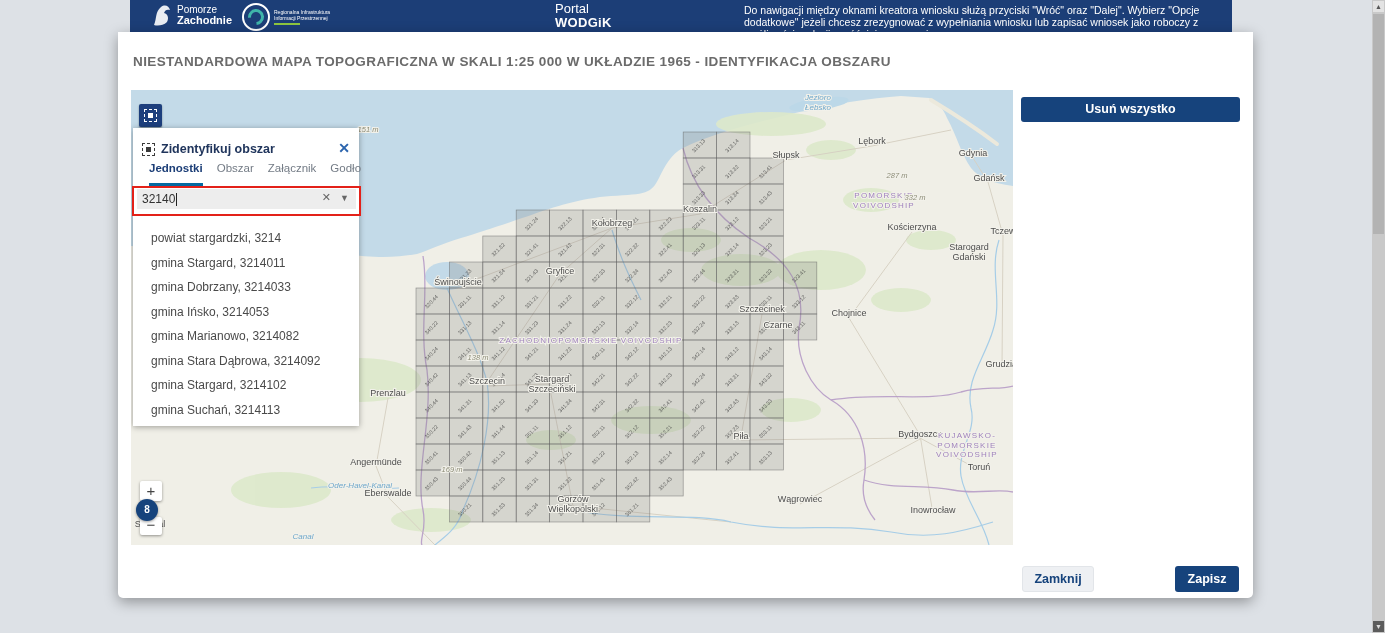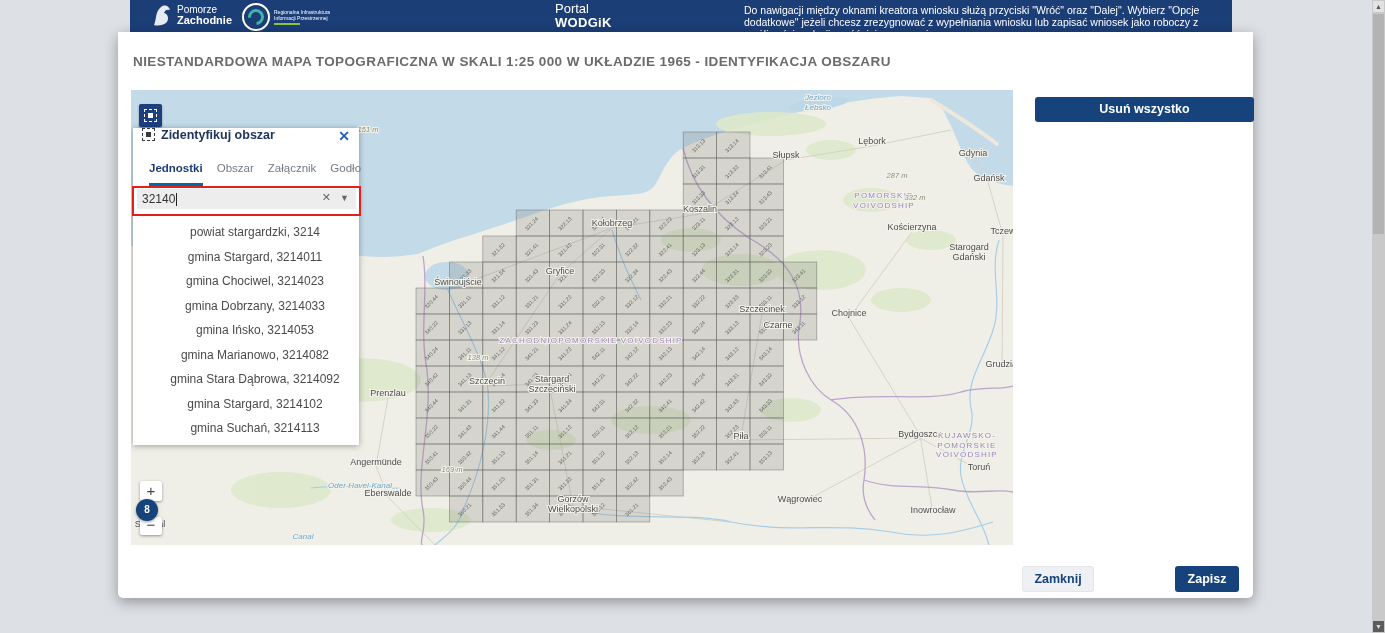--- a/index.html
+++ b/index.html
@@ -29,55 +29,55 @@
   .sb-down{bottom:1px;background:#5c5c5c;color:#ddd;}
   .sb-thumb{position:absolute;left:1px;top:14px;width:11px;height:220px;background:#b3b3b3;}
 
   
   .modal{position:absolute;left:118px;top:32px;width:1135px;height:566px;background:#fff;border-radius:0 0 5px 5px;box-shadow:0 4px 14px rgba(0,0,0,.35);}
   .modal-title{position:absolute;left:15px;top:22px;font-size:13.5px;font-weight:bold;letter-spacing:.4px;color:#6b6b6b;}
 
   .btn{display:inline-block;border-radius:3px;font-size:12.5px;font-weight:bold;text-align:center;cursor:pointer;box-sizing:border-box;}
   .btn-navy{background:#16437c;color:#fff;}
   .btn-light{background:#eef0f3;color:#16437c;border:1px solid #e2e5e9;}
-  .remove-all{position:absolute;left:903px;top:65px;width:219px;height:25px;line-height:25px;margin-left:14px;}
+  .remove-all{position:absolute;left:903px;top:65px;width:219px;height:25px;line-height:25px;}
   .footer-close{position:absolute;left:904px;top:534px;width:72px;height:26px;line-height:24px;}
   .footer-save{position:absolute;left:1057px;top:534px;width:64px;height:26px;line-height:26px;}
 
   
   .map{position:absolute;left:13px;top:58px;width:882px;height:455px;background:#f0efe7;overflow:hidden;}
   .map svg{position:absolute;left:0;top:0;}
 
   .map-tool-btn{position:absolute;left:8px;top:14px;width:23px;height:23px;background:#1d3f7d;border-radius:2px;box-shadow:0 1px 2px rgba(0,0,0,.4);display:flex;align-items:center;justify-content:center;z-index:5;}
   .dash-sq{width:11px;height:11px;border:1px dashed #fff;display:flex;align-items:center;justify-content:center;}
   .dash-sq i{display:block;width:5px;height:5px;background:#fff;}
   .dash-sq.dark{border-color:#3b3b3b;}
   .dash-sq.dark i{background:#3b3b3b;}
 
   .zoomctl{position:absolute;left:9px;top:391px;width:22px;z-index:5;}
   .zbtn{width:22px;height:20px;background:#fff;box-shadow:0 1px 3px rgba(0,0,0,.4);color:#444;font-size:15px;text-align:center;line-height:19px;border-radius:2px;}
   .zminus{position:absolute;top:36px;left:0;height:18px;line-height:15px;}
   .zbadge{position:absolute;left:-4px;top:18px;width:22px;height:22px;background:#16437c;border-radius:50%;color:#fff;font-size:10px;font-weight:bold;text-align:center;line-height:22px;box-shadow:0 1px 3px rgba(0,0,0,.4);z-index:6;}
 
   
   .panel{position:absolute;left:2px;top:38px;width:226px;background:#fff;box-shadow:0 1px 6px rgba(0,0,0,.35);z-index:10;}
-  .panel-hdr{height:28px;display:flex;align-items:flex-start;padding:0 9px;}
+  .panel-hdr{height:28px;display:flex;align-items:flex-end;padding:0 9px;}
   .panel-title{font-size:12.5px;font-weight:bold;color:#20355c;margin-left:6px;flex:1;}
   .panel-x{color:#2b64ad;font-size:14px;font-weight:bold;cursor:pointer;}
   .tabs{display:flex;gap:14px;padding:6px 0 0 16px;height:24px;}
   .tab{font-size:11.5px;color:#737b85;cursor:pointer;padding-bottom:5px;}
   .tab.active{color:#1c3e77;font-weight:bold;border-bottom:3px solid #0369a1;}
   .search-wrap{position:relative;height:28px;}
   .red-box{position:absolute;left:-1px;top:0px;width:225px;height:26px;border:2px solid #e32119;z-index:3;}
   .search-input{position:absolute;left:4px;top:3px;width:219px;height:20px;background:#ededed;display:flex;align-items:center;font-size:12px;color:#333;padding-left:5px;box-sizing:border-box;}
   .caret{display:inline-block;width:1px;height:13px;background:#222;margin-left:1px;}
   .inp-ic{position:absolute;top:5px;color:#666;font-size:11px;cursor:pointer;}
   .ic-clear{right:28px;}
   .ic-chev{right:10px;font-size:9px;top:7px;}
-  .results{list-style:none;margin:0;padding:6px 0 4px 0;text-align:center;}
+  .results{list-style:none;margin:0;padding:12px 0 4px 0;}
   .results li{height:24.5px;line-height:24.5px;padding-left:18px;font-size:12px;color:#4a4a4a;cursor:pointer;white-space:nowrap;}
 
   
   text{paint-order:stroke;stroke:#f2f1ea;stroke-width:2.2px;font-family:"Liberation Sans",sans-serif;}
   .lbl-city{font-size:9px;fill:#4e4e4e;}
   .lbl-city2{font-size:9px;fill:#4e4e4e;}
   .lbl-region,.lbl-region2,.lbl-region3{font-size:8px;fill:#a083bd;letter-spacing:1.2px;}
   .lbl-water,.lbl-water2{font-size:8px;fill:#6fa8cc;font-style:italic;}
   .lbl-terrain{font-size:7.5px;fill:#8d8d78;font-style:italic;}
   .tile-lbl{font-size:5.3px;fill:#3f3f3f;stroke:none;opacity:.8;}
@@ -511,21 +511,20 @@
         <div class="search-input">
           <span>32140</span>
             <span class="caret"></span>
         </div>
         <span class="inp-ic ic-clear">✕</span>
         <span class="inp-ic ic-chev">▼</span>
       </div>
       <ul class="results" id="results">
           <li>powiat stargardzki, 3214</li>
           <li>gmina Stargard, 3214011</li>
-          <li>gmina Chociwel, 3214023</li>
           <li>gmina Dobrzany, 3214033</li>
           <li>gmina Ińsko, 3214053</li>
           <li>gmina Marianowo, 3214082</li>
           <li>gmina Stara Dąbrowa, 3214092</li>
           <li>gmina Stargard, 3214102</li>
           <li>gmina Suchań, 3214113</li>
         </ul>
     </div>
   </div>
 

